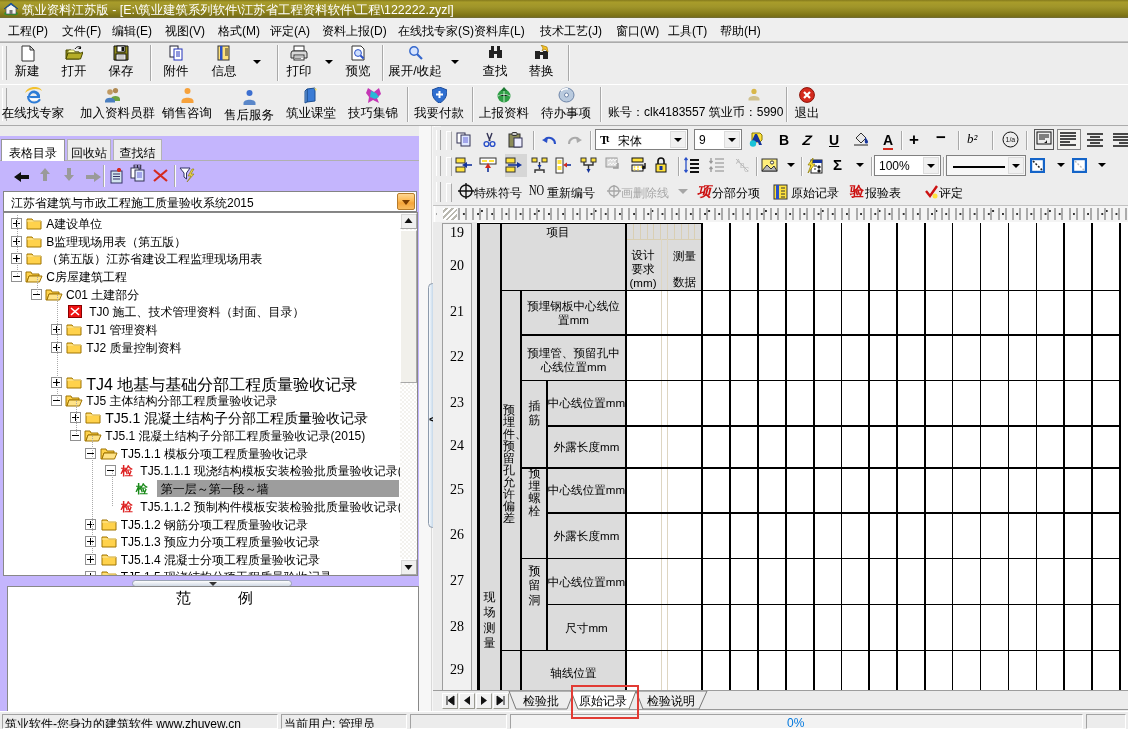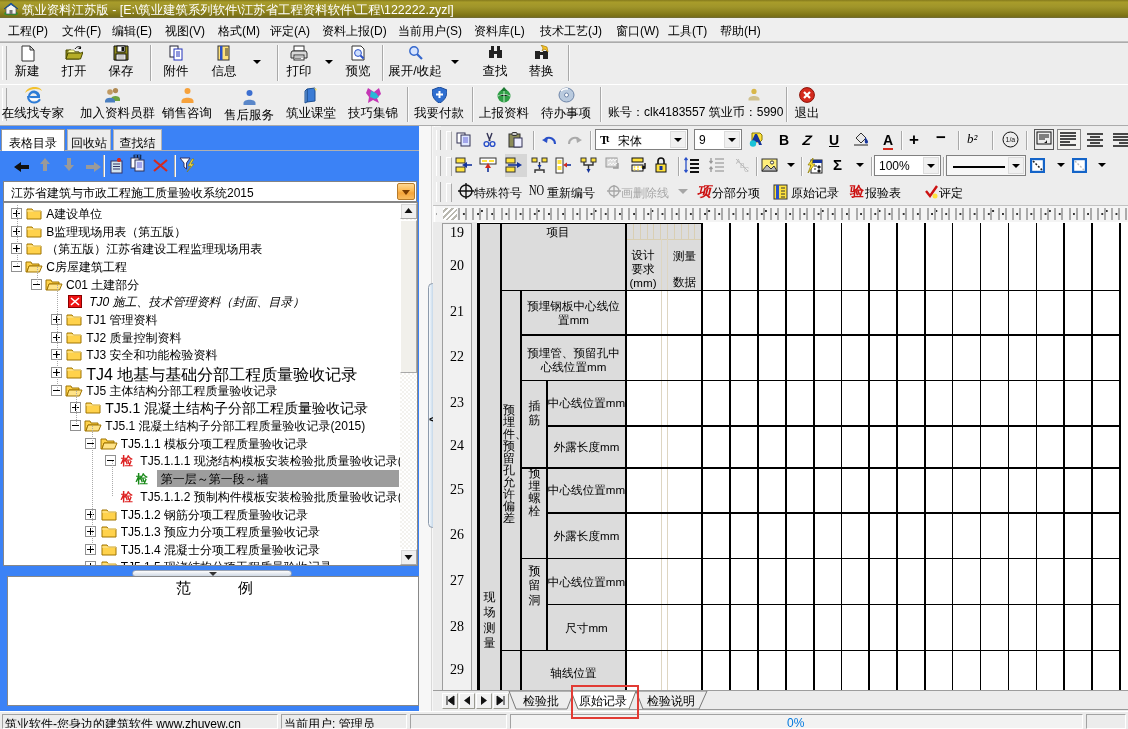--- a/index.html
+++ b/index.html
@@ -11,21 +11,21 @@
 #menubar{left:0;top:18px;width:1128px;height:23px;background:#efefef;border-bottom:1px solid #bbb;}
 #menubar span{position:absolute;top:5px;font-size:12px;color:#000;}
 
 #tb1{left:0;top:42px;width:1128px;height:42px;background:#ededed;border-bottom:1px solid #fff;box-shadow:0 1px 0 #ababab inset,0 -1px 0 #c2c2c2;}
 #tb2{left:0;top:85px;width:1128px;height:40px;background:#ededed;border-bottom:1px solid #ababab;}
 .tbtn{position:absolute;text-align:center;font-size:12.5px;color:#000;}
 .tbtn .lbl{display:block;margin-top:1px;white-space:nowrap;}
 .vsep{position:absolute;width:1px;background:#a9a9a9;border-right:1px solid #fbfbfb;}
 .darr{position:absolute;width:0;height:0;border-left:4px solid transparent;border-right:4px solid transparent;border-top:4px solid #000;}
 
-#lpanel{left:0;top:126px;width:419px;height:585px;background:#3b82f6;}
+#lpanel{left:0;top:136px;width:419px;height:585px;background:#c4b5fd;}
 .ltab{position:absolute;top:3px;height:22px;font-size:12px;color:#000;padding-top:5px;box-sizing:border-box;text-align:center;}
 .ltab.on{background:#fff;border:1px solid #979797;border-bottom:none;z-index:2;}
 .ltab.off{background:#ededed;border:1px solid #b3b3b3;border-bottom:none;}
 #ltabline{left:0;top:24px;width:419px;height:1px;background:#b0b0b0;}
 
 #drop{left:3px;top:55px;width:414px;height:21px;background:#fff;border:1px solid #848484;box-sizing:border-box;}
 #drop .txt{position:absolute;left:7px;top:3px;font-size:12px;color:#000;white-space:nowrap;}
 #dropbtn{position:absolute;right:1px;top:1px;width:18px;height:17px;background:linear-gradient(180deg,#ffd792 0%,#fcb952 45%,#f5a43a 60%,#f9bc60 100%);border:1px solid #b77b2b;border-radius:2px;box-sizing:border-box;}
 #dropbtn:after{content:"";position:absolute;left:4px;top:6px;width:0;height:0;border-left:4px solid transparent;border-right:4px solid transparent;border-top:5px solid #7a3c00;}
 
@@ -84,21 +84,21 @@
       <rect x="6.5" y="9" width="3" height="4" fill="#777"></rect>
     </svg></div>
 <div class="abs" id="menubar">
 <span style="left:8px">工程(P)</span>
     <span style="left:62px">文件(F)</span>
     <span style="left:112px">编辑(E)</span>
     <span style="left:165px">视图(V)</span>
     <span style="left:218px">格式(M)</span>
     <span style="left:270px">评定(A)</span>
     <span style="left:322px">资料上报(D)</span>
-    <span style="left:398px">当前用户(S)</span>
+    <span style="left:398px">在线找专家(S)</span>
     <span style="left:474px">资料库(L)</span>
     <span style="left:540px">技术工艺(J)</span>
     <span style="left:616px">窗口(W)</span>
     <span style="left:668px">工具(T)</span>
     <span style="left:720px">帮助(H)</span>
 </div>
 <div class="abs" id="tb1">
     <div class="abs" style="left: 2px; top: 4px; width: 3px; height: 34px; border-left: 1px solid rgb(255, 255, 255); border-right: 1px solid rgb(169, 169, 169);"></div>
     <div class="tbtn" style="left: -6px; top: 3px; width: 66px;">
       <div style="height:17px"><svg width="17" height="17" viewBox="0 0 17 17">
@@ -358,21 +358,21 @@
         <div class="t abs" style="left: 42.3px; top: 1px; font-size: 12px;">C房屋建筑工程</div>
       </div>
       <div class="ti" style="left: 0px; top: 72.7px; width: 400px;">
         <div class="pm " style="left: 26.5px;"></div>
         <div class="fold" style="left: 41px; top: 1px;"><svg width="18" height="14" viewBox="0 0 18 14">
             <path d="M1 3h5l1 2h7v2H4L2 13H1z" fill="#ffd24c" stroke="#a07400"></path>
             <path d="M4 7h13l-2.5 6H2z" fill="#ffe388" stroke="#a07400"></path>
           </svg></div>
         <div class="t abs" style="left: 62px; top: 1px; font-size: 12px;">C01 土建部分</div>
       </div>
-      <div class="ti" style="left: 0px; top: 90.4px; width: 400px; font-style: italic;">
+      <div class="ti" style="left: 0px; top: 90.4px; width: 400px;">
         <div class="fold" style="left: 64.2px;"><svg width="14" height="13" viewBox="0 0 14 13">
             <rect x="0.5" y="0.5" width="13" height="12" fill="#ee1111" stroke="#880000"></rect>
             <path d="M3 3l8 7M11 3l-8 7" stroke="#fff" stroke-width="1.6"></path>
           </svg></div>
         <div class="t abs" style="left: 85.2px; top: 1px; font-size: 12px;">TJ0 施工、技术管理资料（封面、目录）</div>
       </div>
       <div class="ti" style="left: 0px; top: 108px; width: 400px;">
         <div class="pm plus" style="left: 46.7px;"></div>
         <div class="fold" style="left: 62.2px;"><svg width="16" height="13" viewBox="0 0 16 13">
             <path d="M1 2h5l1.5 2H15v8H1z" fill="#ffd24c" stroke="#a07400"></path>
@@ -380,28 +380,20 @@
           </svg></div>
         <div class="t abs" style="left: 82.2px; top: 1px; font-size: 12px;">TJ1 管理资料</div>
       </div>
       <div class="ti" style="left: 0px; top: 125.7px; width: 400px;">
         <div class="pm plus" style="left: 46.7px;"></div>
         <div class="fold" style="left: 62.2px;"><svg width="16" height="13" viewBox="0 0 16 13">
             <path d="M1 2h5l1.5 2H15v8H1z" fill="#ffd24c" stroke="#a07400"></path>
             <path d="M1 4h14" stroke="#ffeaa0"></path>
           </svg></div>
         <div class="t abs" style="left: 82.2px; top: 1px; font-size: 12px;">TJ2 质量控制资料</div>
-      </div>
-      <div class="ti" style="left: 0px; top: 143.4px; width: 400px;">
-        <div class="pm plus" style="left: 46.7px;"></div>
-        <div class="fold" style="left: 62.2px;"><svg width="16" height="13" viewBox="0 0 16 13">
-            <path d="M1 2h5l1.5 2H15v8H1z" fill="#ffd24c" stroke="#a07400"></path>
-            <path d="M1 4h14" stroke="#ffeaa0"></path>
-          </svg></div>
-        <div class="t abs" style="left: 82.2px; top: 1px; font-size: 12px;">TJ3 安全和功能检验资料</div>
       </div>
       <div class="ti" style="left: 0px; top: 161px; width: 400px;">
         <div class="pm plus" style="left: 46.7px;"></div>
         <div class="fold" style="left: 62.2px;"><svg width="16" height="13" viewBox="0 0 16 13">
             <path d="M1 2h5l1.5 2H15v8H1z" fill="#ffd24c" stroke="#a07400"></path>
             <path d="M1 4h14" stroke="#ffeaa0"></path>
           </svg></div>
         <div class="t abs" style="left: 82.2px; top: 1px; font-size: 16px;">TJ4 地基与基础分部工程质量验收记录</div>
       </div>
       <div class="ti" style="left: 0px; top: 178.7px; width: 400px;">

